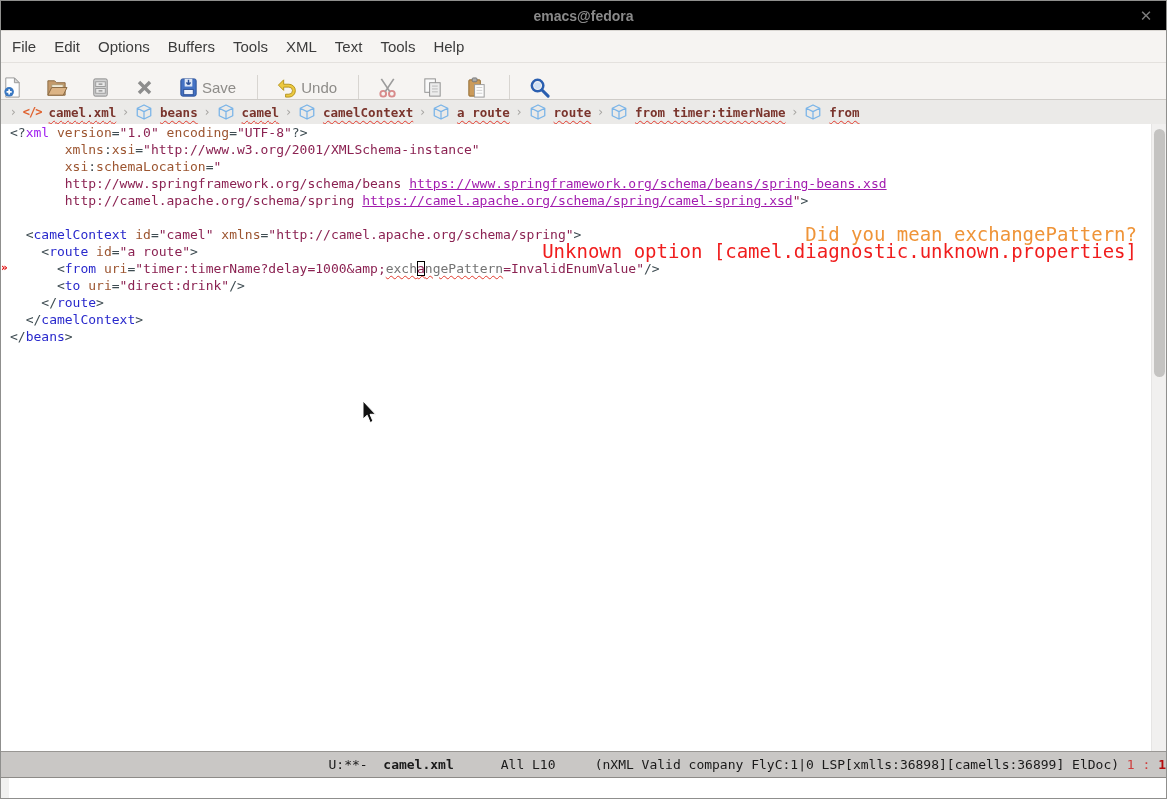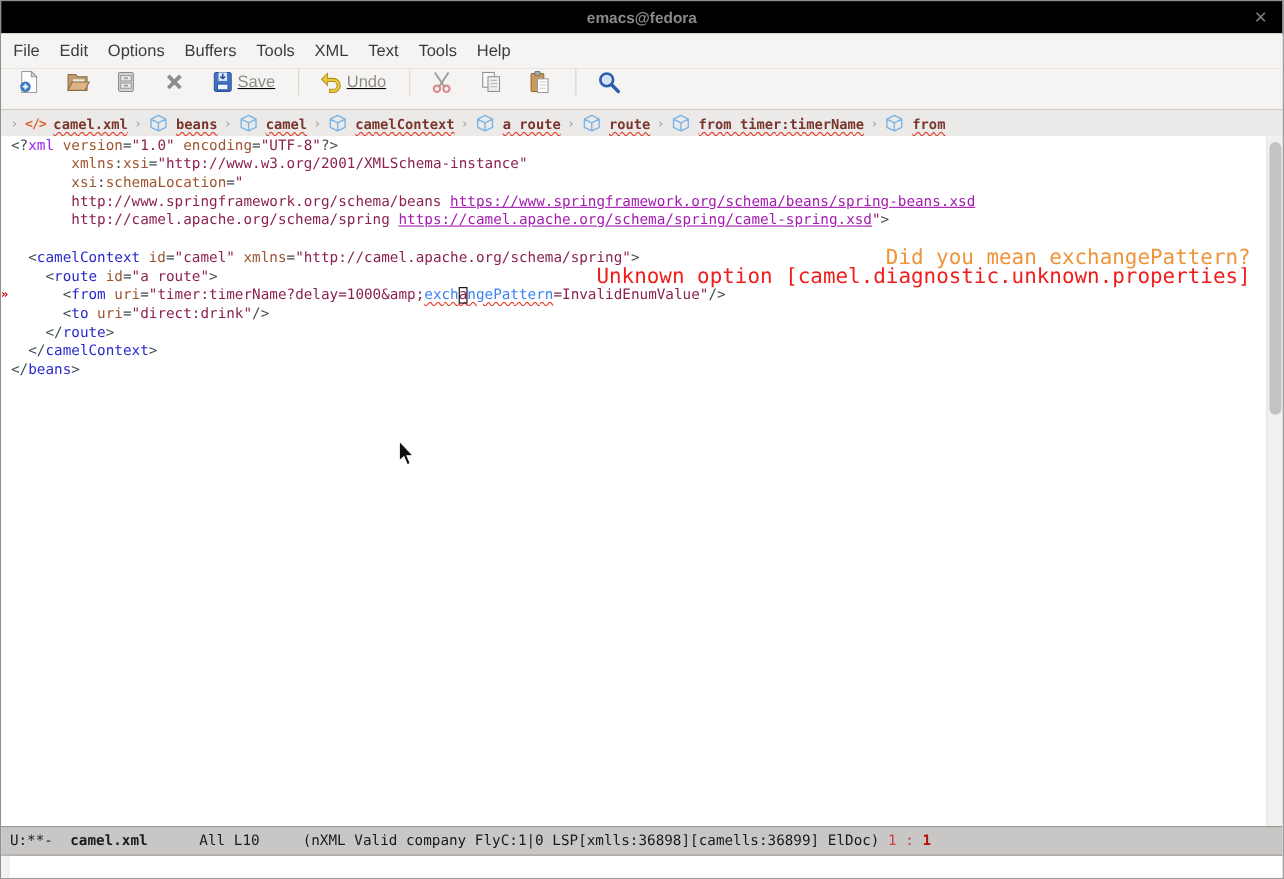--- a/index.html
+++ b/index.html
@@ -28,21 +28,21 @@
     border-bottom:1px solid #e4e1de;
   }
   .menu-item {
     font-family:"Liberation Sans", sans-serif; font-size:15px; color:#3c3c3c;
     padding:0 9px; line-height:32px;
   }
   
   #toolbar {
     position:absolute; left:0; top:62px; width:100%; height:37px;
     background:#f6f4f2; border-bottom:1px solid #cfccc8;
-    display:flex; align-items:flex-start; padding-left:14px;text-decoration:underline;
+    display:flex; align-items:flex-end; 
   }
   .tool-btn { display:flex; align-items:center; margin-right:21px; }
   .tool-btn svg { width:23px; height:23px; display:block; }
   .tool-label { font-family:"Liberation Sans", sans-serif; font-size:15px; color:#8e8c89; margin-left:2px; }
   .tool-sep { width:1px; height:24px; background:#d8d5d1; margin:0 18px 0 0; }
   
   #headerline {
     position:absolute; left:0; top:99px; width:100%; height:24px;
     background:#ebeae8; display:flex; align-items:center; padding-left:3px;
     overflow:hidden; white-space:nowrap;
@@ -68,37 +68,37 @@
   .warn { color:#ef9438; }
   .err  { color:#f01d1d; font-weight:normal; }
   
   .p { color:#1c1c1c; }
   .d { color:#3e4c52; }
   .e { color:#2929cc; }
   .a { color:#9c5530; }
   .s { color:#8b2252; }
   .k { color:#a020f0; }
   .l { color:#a21caf; text-decoration:underline; }
-  .sq { color:#3b82f6; text-decoration:underline wavy #e23b2e 1px; text-underline-offset:2px; }
+  .sq { color:#737373; text-decoration:underline wavy #e23b2e 1px; text-underline-offset:2px; }
   .cur { color:#8b2252; outline:1px solid #000; outline-offset:-1px;
          text-decoration:underline wavy #e23b2e 1px; text-underline-offset:2px; }
   
   #scrollbar {
     position:absolute; right:0; top:123px; width:15px; height:627px;
     background:#f1f0ef; border-left:1px solid #e6e5e4;
   }
   #scroll-thumb {
     position:absolute; left:2px; top:5px; width:11px; height:248px;
     background:#c4c3c1; border-radius:6px;
   }
   
   #modeline {
     position:absolute; left:0; top:750px; width:100%; height:27px;
     background:#c9c7c5; border-top:1px solid #989693; border-bottom:1px solid #8d8b88;
-    font-size:13px; line-height:25px; color:#1a1a1a; white-space:pre; padding-left:8px;
+    font-size:13px; line-height:25px; color:#1a1a1a; white-space:pre; padding-left:8px;text-align:right;
   }
   .ml-b { font-weight:bold; }
   .ml-r1 { color:#cf3d3d; }
   .ml-r2 { color:#b50d0d; font-weight:bold; }
   
   #echo {
     position:absolute; left:0; top:777px; width:100%; height:21px;
     background:#ffffff; border-left:8px solid #f1f1f0;
   }
   

